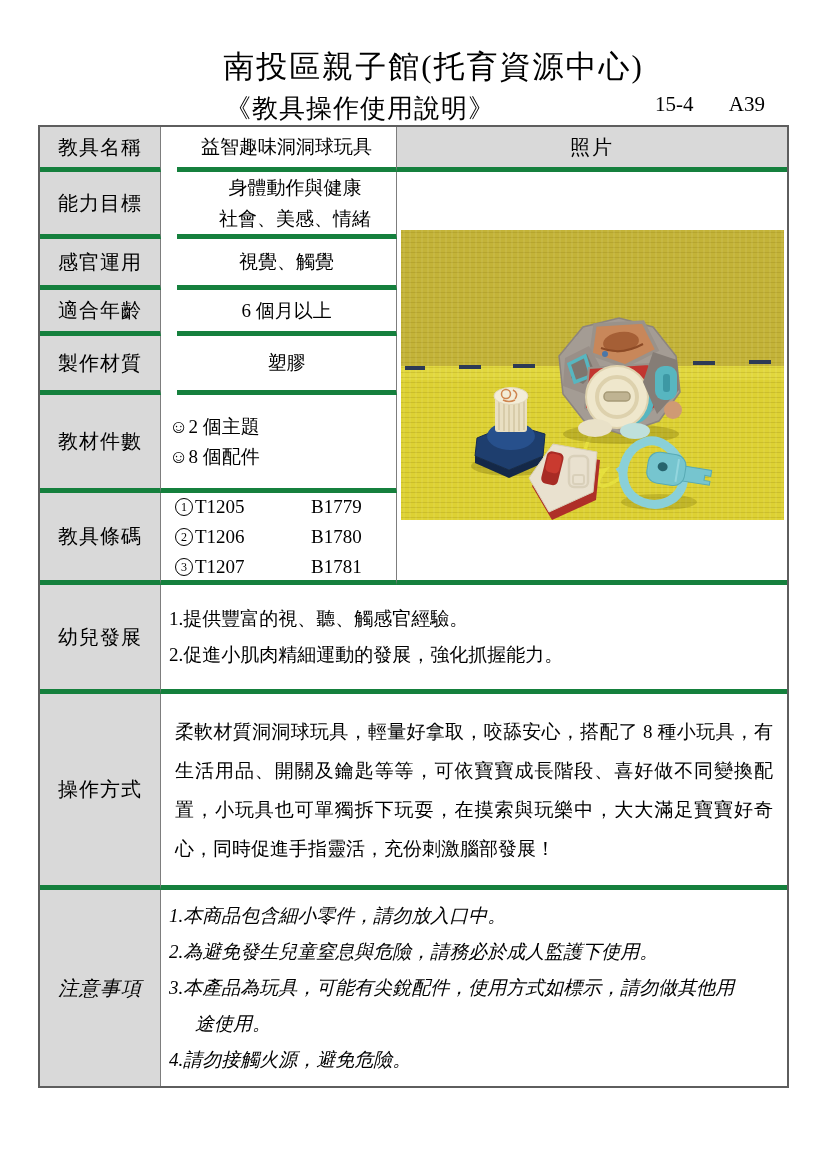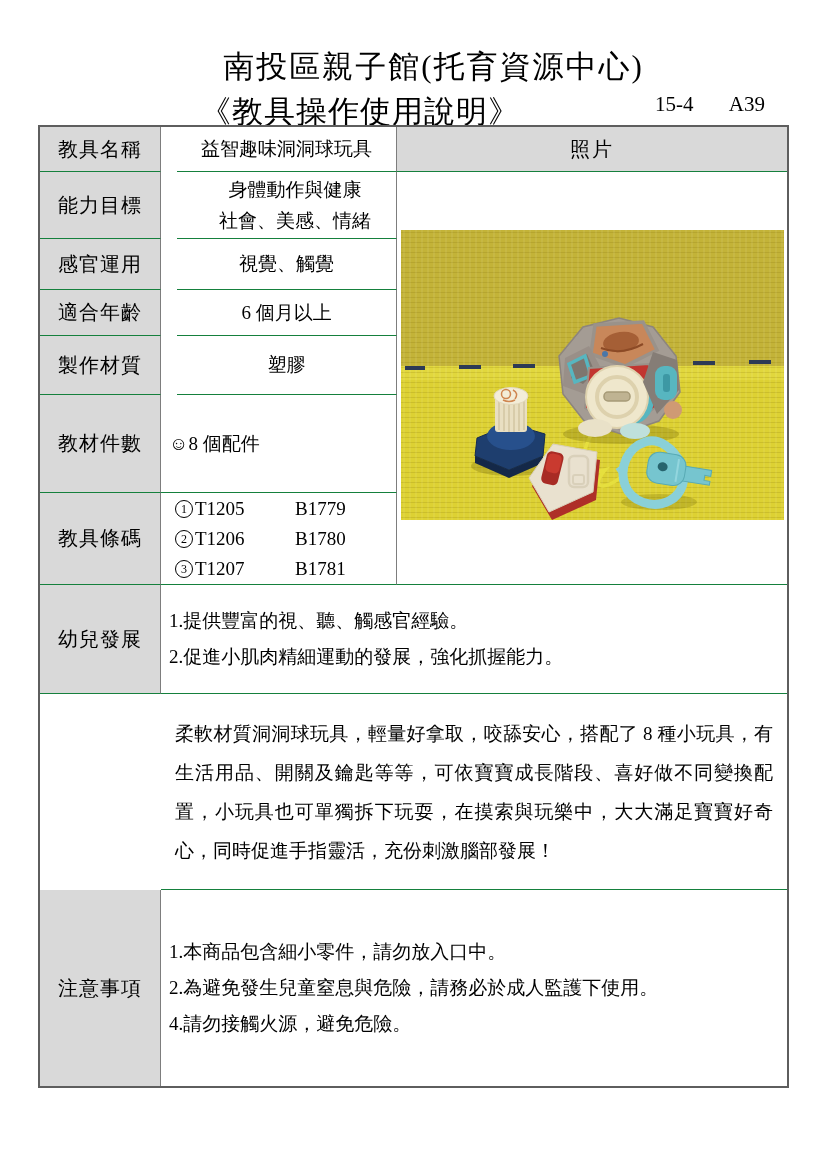--- a/index.html
+++ b/index.html
@@ -8,40 +8,40 @@
     font-family:"Liberation Serif","DejaVu Serif",serif;color:#000;
     overflow:hidden;
   }
   
   .doc-title{
     position:absolute;top:46px;left:0;width:827px;text-align:center;
     font-size:31px;letter-spacing:2px;white-space:nowrap;padding-left:20px;
   }
   .doc-subtitle{
     position:absolute;top:91px;left:0;width:720px;text-align:center;
-    font-size:31px;letter-spacing:1px;white-space:nowrap;
+    font-size:26px;letter-spacing:1px;white-space:nowrap;
   }
   .doc-code{
     position:absolute;top:92px;left:655px;font-size:21px;white-space:nowrap;
   }
   .doc-code .code-b{margin-left:30px;}
   
   .sheet{
     position:absolute;left:38px;top:125px;
     width:747px;height:959px;
     border:2px solid #5e5e5e;
     display:grid;
     grid-template-columns:121px 236px 390px;
     grid-template-rows:45px 67px 51px 46px 59px 98px 92px 109px 196px 196px;
     background:#fff;
     font-size:19px;
   }
-  .c{border-right:1px solid #7d7d7d;border-bottom:1px solid #15803d;box-sizing:border-box;overflow:hidden;}
+  .c{border-right:1px solid #7d7d7d;border-bottom:5px solid #15803d;box-sizing:border-box;overflow:hidden;}
   .no-r{border-right:none;}
-  .no-b{border-bottom:none;}
+  .no-b{border-bottom:none;font-style:italic;}
   .lab{
     background:#d9d9d9;display:flex;align-items:center;justify-content:center;
     font-size:20px;letter-spacing:1px;text-align:center;white-space:nowrap;
   }
   .val-center{display:flex;align-items:center;justify-content:center;text-align:center;margin-left:16px;}
   .val-center .stack{width:100%;padding-left:17px;}
   .stack .ln{line-height:31px;}
   .val-left{display:flex;flex-direction:column;justify-content:center;padding-left:8px;}
   .val-left .ln{line-height:30px;}
   .photo-head{background:#d9d9d9;display:flex;align-items:center;justify-content:center;font-size:20px;letter-spacing:2px;}
@@ -49,21 +49,21 @@
   .photo-frame{width:383px;height:290px;display:block;}
   
   .barcode-cell{display:flex;flex-direction:column;justify-content:center;padding-left:14px;}
   .bc-line{display:flex;align-items:center;line-height:30px;}
   .bc-num{
     display:inline-flex;align-items:center;justify-content:center;
     width:16px;height:16px;border:1px solid #000;border-radius:50%;
     font-size:12px;line-height:1;margin-right:2px;flex:0 0 auto;
   }
   .bc-t{width:90px;}
-  .bc-b{margin-left:10px;}
+  .bc-b{margin-left:26px;}
   
   .list-cell{display:flex;flex-direction:column;justify-content:center;padding:0 16px 0 8px;}
   .list-cell .ln{line-height:36px;}
   .hang{padding-left:26px;text-indent:-26px;line-height:36px;}
   .para-cell{display:flex;align-items:center;padding:0 14px;justify-content:flex-end;}
   .para-cell p{margin:0;line-height:39px;text-align:justify;}
   .caution-cell{padding-right:44px;}
 </style>
 </head>
 <body>
@@ -190,20 +190,21 @@
   <div class="c val-center">視覺、觸覺</div>
 
   <div class="c lab">適合年齡</div>
   <div class="c val-center">6 個月以上</div>
 
   <div class="c lab">製作材質</div>
   <div class="c val-center">塑膠</div>
 
   <div class="c lab">教材件數</div>
   <div class="c val-left">
+    <div class="ln">☺2 個主題</div>
     <div class="ln">☺8 個配件</div>
   </div>
 
   <div class="c lab">教具條碼</div>
   <div class="c barcode-cell">
     <div class="bc-line">
       <span class="bc-num">1</span>
       <span class="bc-t">T1205</span>
       <span class="bc-b">B1779</span>
     </div>
@@ -218,24 +219,26 @@
       <span class="bc-b">B1781</span>
     </div>
   </div>
 
   <div class="c lab">幼兒發展</div>
   <div class="c no-r list-cell" style="grid-column:2 / span 2;">
     <div class="ln">1.提供豐富的視、聽、觸感官經驗。</div>
     <div class="ln">2.促進小肌肉精細運動的發展，強化抓握能力。</div>
   </div>
 
+  <div class="c lab">操作方式</div>
   <div class="c no-r para-cell" style="grid-column:2 / span 2;">
     <p>柔軟材質洞洞球玩具，輕量好拿取，咬舔安心，搭配了 8 種小玩具，有生活用品、開關及鑰匙等等，可依寶寶成長階段、喜好做不同變換配置，小玩具也可單獨拆下玩耍，在摸索與玩樂中，大大滿足寶寶好奇心，同時促進手指靈活，充份刺激腦部發展！</p>
   </div>
 
   <div class="c lab no-b">注意事項</div>
   <div class="c no-r no-b list-cell caution-cell" style="grid-column:2 / span 2;">
     <div class="hang">1.本商品包含細小零件，請勿放入口中。</div>
     <div class="hang">2.為避免發生兒童窒息與危險，請務必於成人監護下使用。</div>
+    <div class="hang">3.本產品為玩具，可能有尖銳配件，使用方式如標示，請勿做其他用途使用。</div>
     <div class="hang">4.請勿接觸火源，避免危險。</div>
   </div>
 
 </div>
 
 </body></html>

